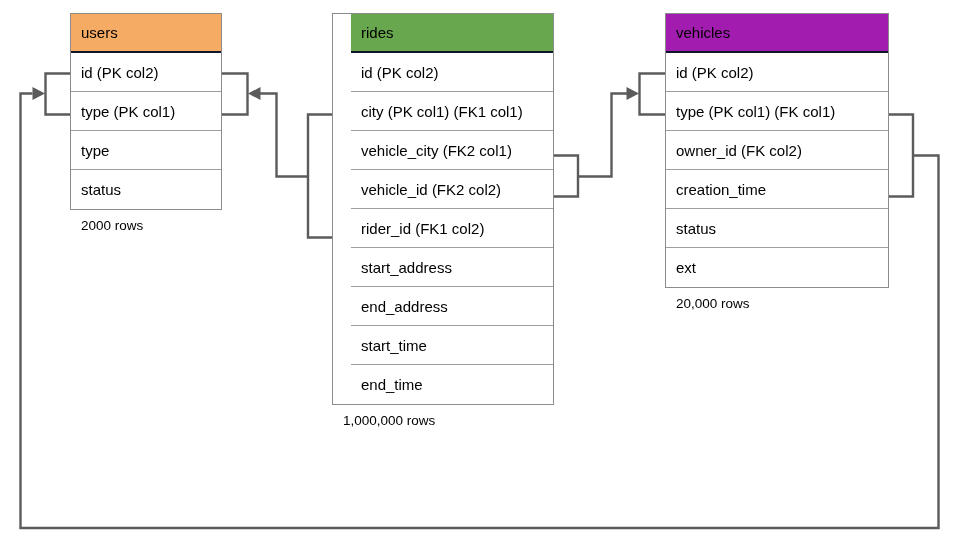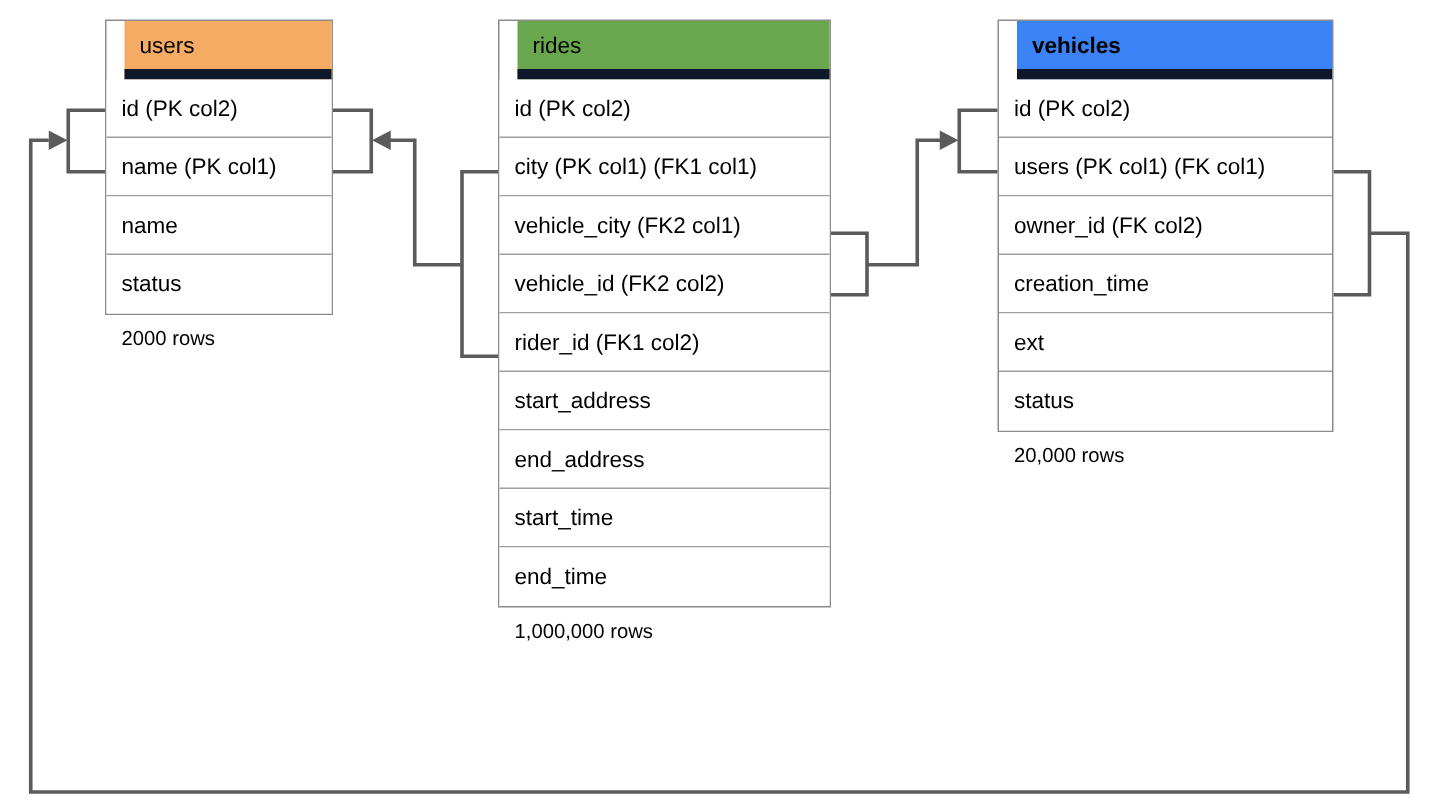--- a/index.html
+++ b/index.html
@@ -7,35 +7,34 @@
     position:relative; width:960px; height:540px; background:#ffffff;
     font-family:"Liberation Sans", sans-serif; overflow:hidden;
   }
   .er-table {
     position:absolute; top:13px; box-sizing:border-box;
     border:1.5px solid #8c8c8c; background:#ffffff; z-index:2;
   }
   .er-header {
     height:39px; box-sizing:border-box; display:flex; align-items:center;
     padding-left:10px; font-size:15px; color:#000000;
-    border-bottom:7px solid #0f172a;
-    margin-left:12px;
+    border-bottom:2px solid #0f172a;
   }
   .er-row {
     height:39px; box-sizing:border-box; display:flex; align-items:center;
     padding-left:10px; font-size:15px; color:#000000; background:#ffffff;
     border-bottom:1px solid #9e9e9e; white-space:nowrap;
   }
   .er-rows .er-row:last-child { border-bottom:none; }
   .er-caption {
     position:absolute; top:100%; left:0; margin-top:9px; padding-left:10px;
     font-size:13.5px; color:#000000; white-space:nowrap;
   }
   #table-users    { left:70px;  width:152px; }
-  #table-rides    { left:332px; width:222px; }
+  #table-rides    { left:332px; width:222px;padding-left:18px; }
   #table-vehicles { left:665px; width:224px; }
   svg.connectors {
     position:absolute; left:0; top:0; width:960px; height:540px;
     z-index:1; pointer-events:none;
   }
   svg.connectors path { fill:none; stroke:#5b5b5b; stroke-width:2.4; }
   svg.connectors polygon { fill:#5b5b5b; stroke:none; }
 </style>
 </head>
 <body>
@@ -65,22 +64,22 @@
       <path d="M70,73.5 H45.5 V114.5 H70"></path>
     </g>
   </svg>
 
   <div class="er-table" id="table-users">
     <div class="er-header" style="background: rgb(245, 171, 99);">
       <span>users</span>
     </div>
     <div class="er-rows">
         <div class="er-row">id (PK col2)</div>
-        <div class="er-row">name (PK col1)</div>
-        <div class="er-row">name</div>
+        <div class="er-row">type (PK col1)</div>
+        <div class="er-row">type</div>
         <div class="er-row">status</div>
       </div>
     <div class="er-caption">2000 rows</div>
   </div>
 
   <div class="er-table" id="table-rides">
     <div class="er-header" style="background: rgb(104, 167, 78);">
       <span>rides</span>
     </div>
     <div class="er-rows">
@@ -91,27 +90,27 @@
         <div class="er-row">rider_id (FK1 col2)</div>
         <div class="er-row">start_address</div>
         <div class="er-row">end_address</div>
         <div class="er-row">start_time</div>
         <div class="er-row">end_time</div>
       </div>
     <div class="er-caption">1,000,000 rows</div>
   </div>
 
   <div class="er-table" id="table-vehicles">
-    <div class="er-header" style="background: #3b82f6; font-weight: bold;">
+    <div class="er-header" style="background: #a21caf;">
       <span>vehicles</span>
     </div>
     <div class="er-rows">
         <div class="er-row">id (PK col2)</div>
-        <div class="er-row">users (PK col1) (FK col1)</div>
+        <div class="er-row">type (PK col1) (FK col1)</div>
         <div class="er-row">owner_id (FK col2)</div>
         <div class="er-row">creation_time</div>
+        <div class="er-row">status</div>
         <div class="er-row">ext</div>
-        <div class="er-row">status</div>
       </div>
     <div class="er-caption">20,000 rows</div>
   </div>
 
 </div>
 
 </body></html>

